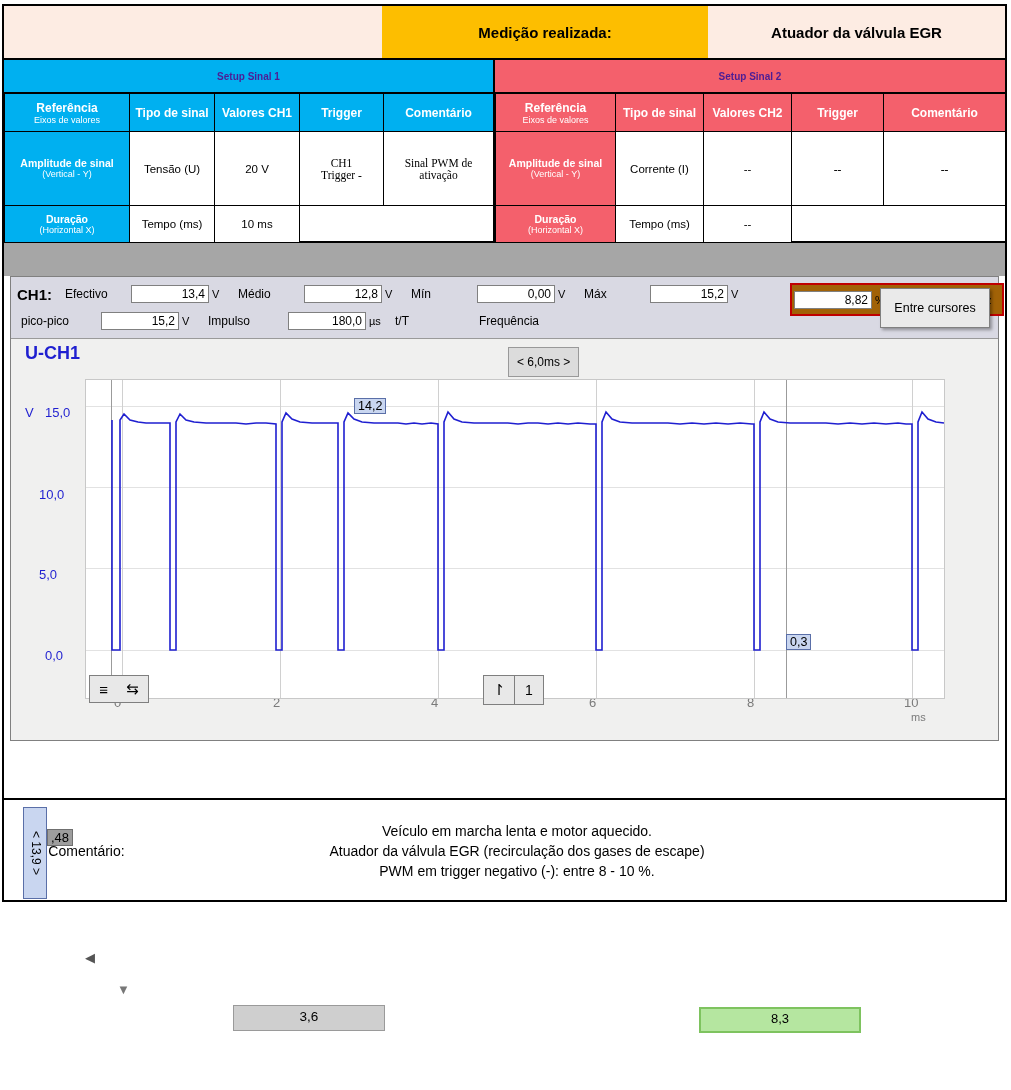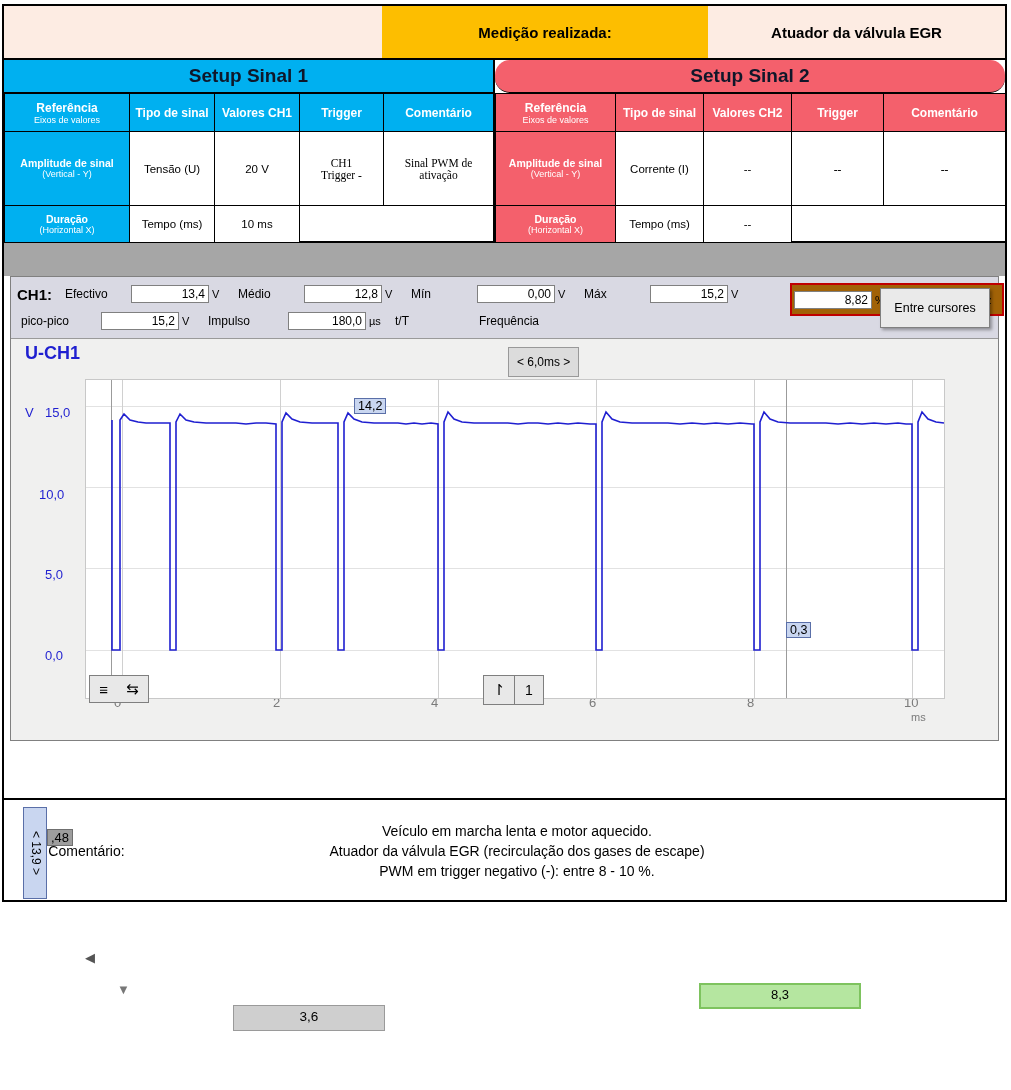--- a/index.html
+++ b/index.html
@@ -12,23 +12,23 @@
   .hdr-cell{display:flex;align-items:center;justify-content:center;font-size:15px;font-weight:bold;box-sizing:border-box;}
   .hdr-a{width:378px;background:#fdece3;}
   .hdr-b{width:326px;background:#fdbe00;color:#000;}
   .hdr-c{flex:1;background:#fdece3;}
 
   
   .setups{display:flex;height:183px;box-sizing:border-box;border-bottom:2px solid #000;}
   .setup{box-sizing:border-box;}
   .setup.left{width:491px;border-right:2px solid #000;}
   .setup.right{flex:1;}
-  .setup-title{height:33px;display:flex;align-items:center;justify-content:center;font-size:19px;font-weight:bold;color:#0f172a;border-bottom:1px solid #000;box-sizing:border-box;}
+  .setup-title{height:33px;display:flex;align-items:center;justify-content:center;font-size:10px;font-weight:bold;color:#4c1d95;border-bottom:1px solid #000;box-sizing:border-box;}
   .t1{background:#00b0f0;}
-  .t2{background:#f4606c;border-radius:15px;}
+  .t2{background:#f4606c;}
   .grid{display:table;width:100%;border-collapse:collapse;table-layout:fixed;}
   .grow{display:table-row;}
   .gcell{display:table-cell;border:1px solid #000;text-align:center;vertical-align:middle;font-size:11.5px;box-sizing:border-box;padding:2px 1px;}
   .colhead{font-weight:bold;height:38px;font-size:12px;}
   .colhead.blue{background:#00b0f0;color:#fff;}
   .colhead.red{background:#f4606c;color:#fff;}
   .ref{font-weight:bold;color:#fff;font-size:10.5px;line-height:1.15;}
   .ref.blue{background:#00b0f0;}
   .ref.red{background:#f4606c;}
   .sub{display:block;font-weight:normal;font-size:9px;}
@@ -234,21 +234,21 @@
 
         <div class="btn-cursors">Entre cursores</div>
       </div>
 
       <div class="chtitle">U-CH1</div>
       <div class="timewin">&lt; 6,0ms &gt;</div>
 
       <div class="vunit">V</div>
       <div class="ylab" style="left:34px;top:128px;">15,0</div>
       <div class="ylab" style="left:28px;top:210px;">10,0</div>
-      <div class="ylab" style="left:34px;top:290px;text-align:center;">5,0</div>
+      <div class="ylab" style="left:28px;top:290px;text-align:center;">5,0</div>
       <div class="ylab" style="left:34px;top:371px;">0,0</div>
 
       <div class="xlab" style="left:103px;top:418px;">0</div>
       <div class="xlab" style="left:262px;top:418px;">2</div>
       <div class="xlab" style="left:420px;top:418px;">4</div>
       <div class="xlab" style="left:578px;top:418px;">6</div>
       <div class="xlab" style="left:736px;top:418px;">8</div>
       <div class="xlab" style="left:893px;top:418px;">10</div>
       <div class="msunit" style="left:900px;top:434px;">ms</div>
 
@@ -272,37 +272,37 @@
             84,270 90,270 90,42 94,34 100,40 108,42 120,43 135,43 150,43 160,44 170,43 180,43 190,44
             190,270 196,270 196,42 200,33 206,39 214,42 226,43 240,43 252,43
             252,270 258,270 258,42 262,33 268,39 276,42 288,43 300,43 312,43 320,44 328,43 336,44 345,43 352,44
             352,270 358,270 358,42 362,32 368,39 376,42 388,43 400,43 412,43 422,43 432,44 442,43 452,43 462,44 472,43 482,44 492,43 504,44 510,44
             510,270 516,270 516,42 520,32 526,39 534,42 546,43 558,43 570,43 582,43 594,44 606,43 618,44 630,43 642,44 654,43 666,44 668,44
             668,270 674,270 674,42 678,32 684,39 692,42 704,43 716,43 728,43 740,43 752,44 764,43 776,44 788,43 800,44 812,43 820,44 826,44
             826,270 832,270 832,42 836,32 842,39 850,42 858,43"></polyline>
         </svg>
 
         <div class="tag" style="left:268px;top:18px;">14,2</div>
-        <div class="tag" style="left:700px;top:242px;">0,3</div>
+        <div class="tag" style="left:700px;top:254px;">0,3</div>
       </div>
 
       <div class="icons">
         <span style="font-size:15px;">≡</span>
         <span style="font-size:15px;">⇆</span>
       </div>
 
       <div class="trig-ind">
         <span class="glyph">↾</span>
         <span class="num">1</span>
       </div>
 
       <div class="sidebox">&lt; 13,9 &gt;</div>
       <div class="tag-dark" style="left:36px;top:552px;">,48</div>
 
-      <div class="tag-green" style="left:688px;top:706px;width:158px;height:22px;line-height:20px;">8,3</div>
+      <div class="tag-green" style="left:688px;top:730px;width:158px;height:22px;line-height:20px;">8,3</div>
       <div class="tag-grey" style="left:222px;top:728px;width:150px;height:24px;line-height:22px;">3,6</div>
 
       <div class="marker-left">◀</div>
       <div class="marker-down">▼</div>
     </div>
 
     <div class="commentbar">
       <div class="clabel">Comentário:</div>
       <div class="ctext">
         <div>Veículo em marcha lenta  e motor aquecido.</div>

